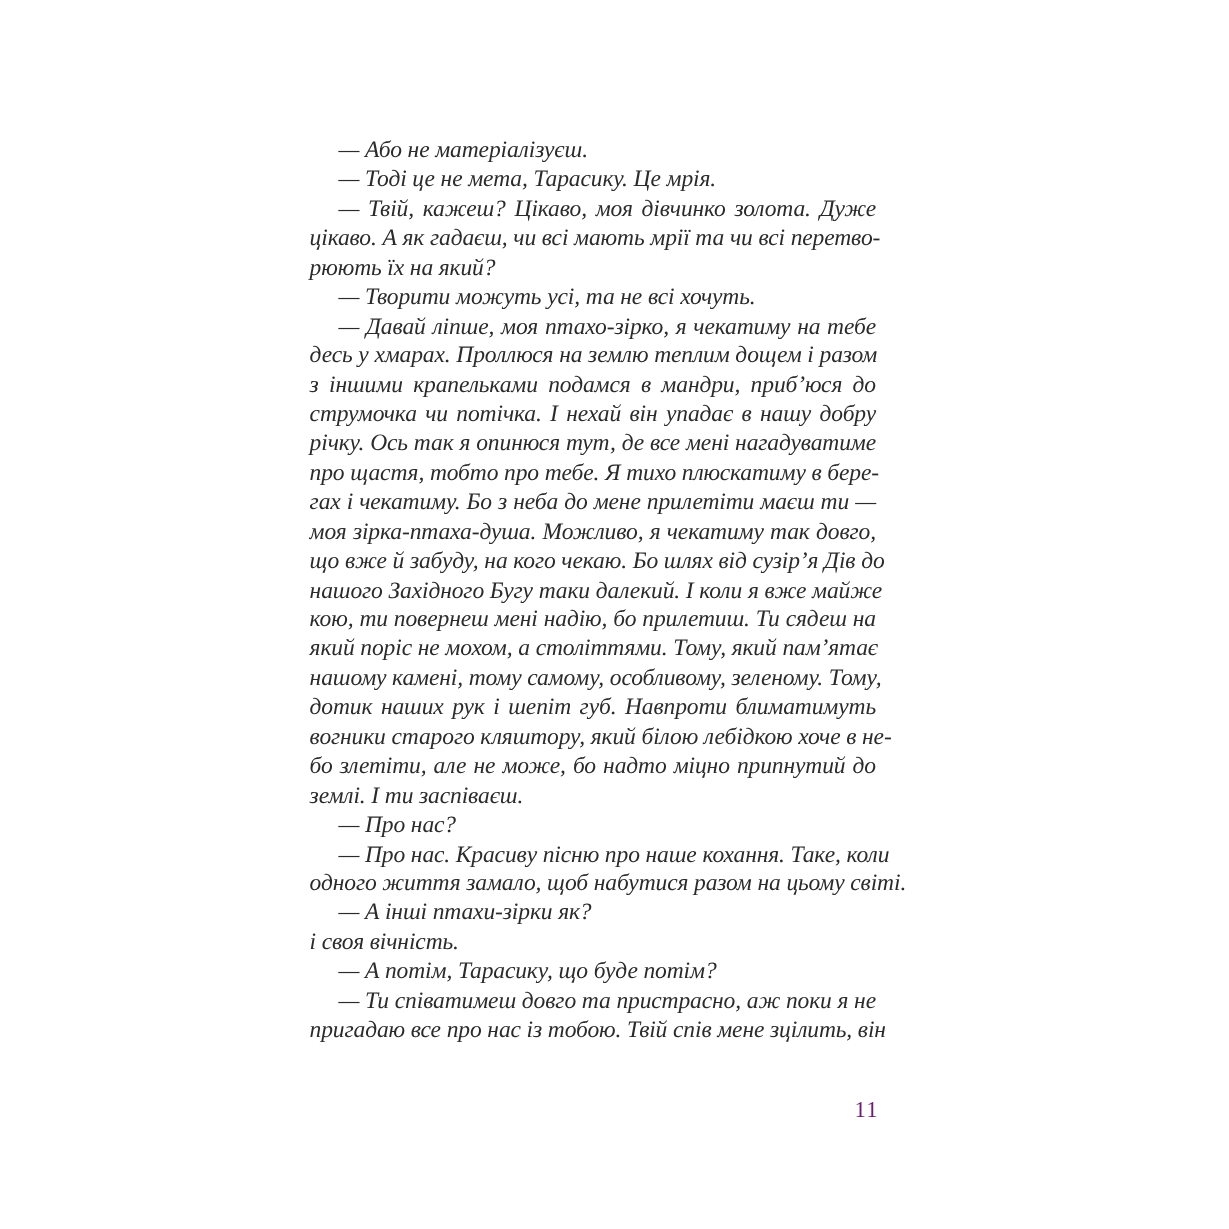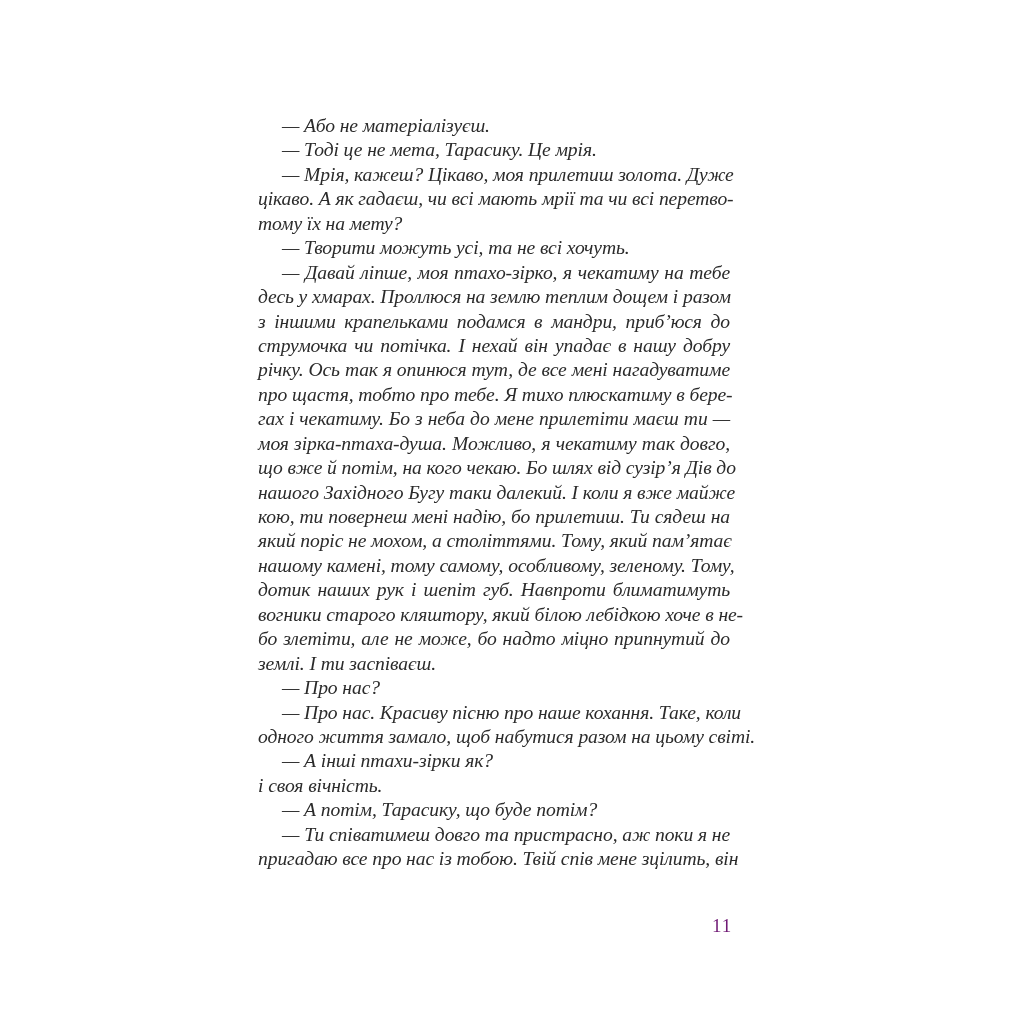--- a/index.html
+++ b/index.html
@@ -54,33 +54,33 @@
       letter-spacing: 1px;
     }
   </style>
 </head>
 <body>
 
 <div class="page">
   <div class="text-block">
     <span class="line indent last">— Або не матеріалізуєш.</span>
     <span class="line indent last">— Тоді це не мета, Тарасику. Це мрія.</span>
-    <span class="line indent">— Мрія, кажеш? Цікаво, моя прилетиш золота. Дуже</span>
+    <span class="line indent">— Твій, кажеш? Цікаво, моя дівчинко золота. Дуже</span>
     <span class="line">цікаво. А як гадаєш, чи всі мають мрії та чи всі перетво-</span>
-    <span class="line last">тому їх на мету?</span>
+    <span class="line last">рюють їх на який?</span>
     <span class="line indent last">— Творити можуть усі, та не всі хочуть.</span>
     <span class="line indent">— Давай ліпше, моя птахо-зірко, я чекатиму на тебе</span>
     <span class="line">десь у хмарах. Проллюся на землю теплим дощем і разом</span>
     <span class="line">з іншими крапельками подамся в мандри, приб’юся до</span>
     <span class="line">струмочка чи потічка. І нехай він упадає в нашу добру</span>
     <span class="line">річку. Ось так я опинюся тут, де все мені нагадуватиме</span>
     <span class="line">про щастя, тобто про тебе. Я тихо плюскатиму в бере-</span>
     <span class="line">гах і чекатиму. Бо з неба до мене прилетіти маєш ти —</span>
     <span class="line">моя зірка-птаха-душа. Можливо, я чекатиму так довго,</span>
-    <span class="line">що вже й потім, на кого чекаю. Бо шлях від сузір’я Дів до</span>
+    <span class="line">що вже й забуду, на кого чекаю. Бо шлях від сузір’я Дів до</span>
     <span class="line">нашого Західного Бугу таки далекий. І коли я вже майже</span>
     <span class="line">кою, ти повернеш мені надію, бо прилетиш. Ти сядеш на</span>
     <span class="line">який поріс не мохом, а століттями. Тому, який пам’ятає</span>
     <span class="line">нашому камені, тому самому, особливому, зеленому. Тому,</span>
     <span class="line">дотик наших рук і шепіт губ. Навпроти блиматимуть</span>
     <span class="line">вогники старого кляштору, який білою лебідкою хоче в не-</span>
     <span class="line">бо злетіти, але не може, бо надто міцно припнутий до</span>
     <span class="line last">землі. І ти заспіваєш.</span>
     <span class="line indent last">— Про нас?</span>
     <span class="line indent">— Про нас. Красиву пісню про наше кохання. Таке, коли</span>

